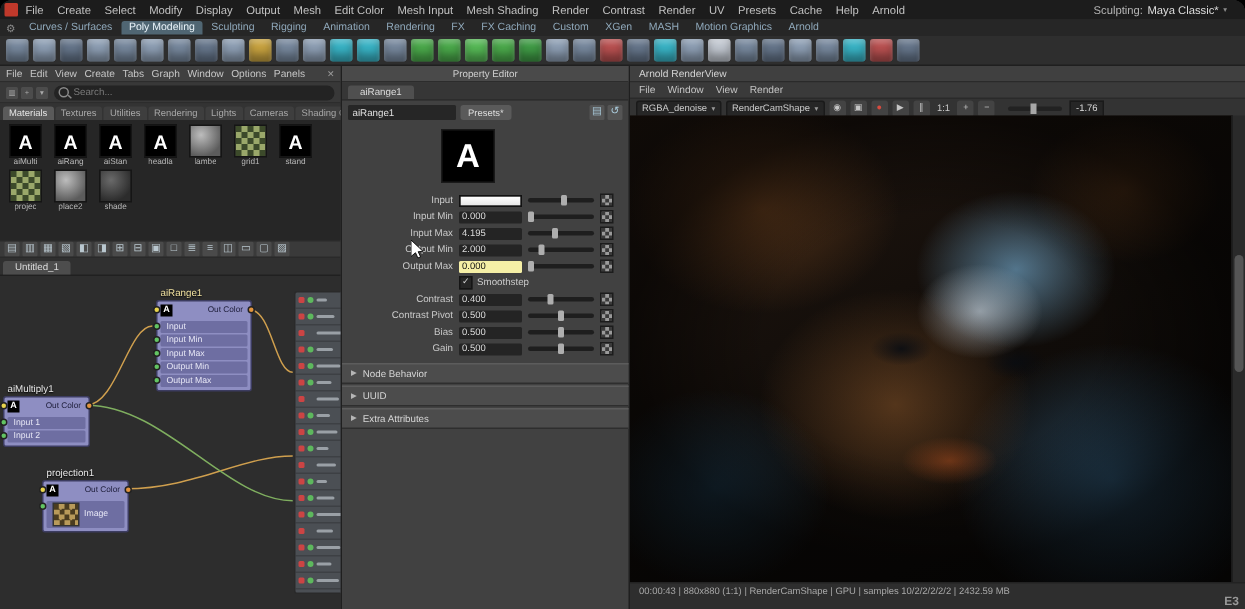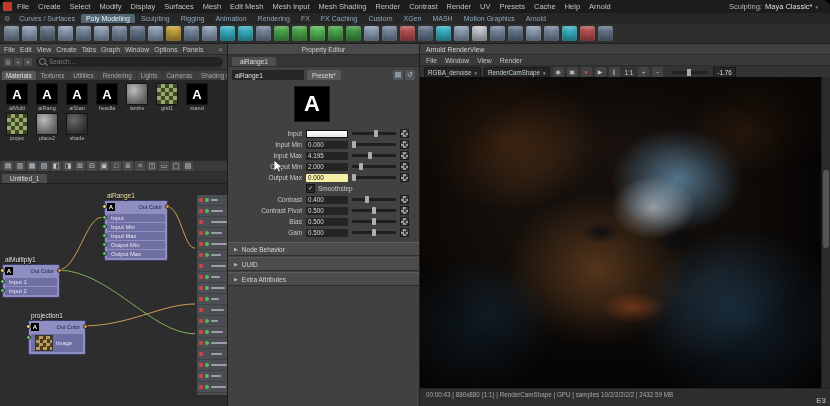--- a/index.html
+++ b/index.html
@@ -151,23 +151,23 @@
 <div class="app">
 
   <div class="menubar">
     <span class="app-icon"></span>
     <div class="menu-items">
         <span class="menu-item">File</span>
         <span class="menu-item">Create</span>
         <span class="menu-item">Select</span>
         <span class="menu-item">Modify</span>
         <span class="menu-item">Display</span>
-        <span class="menu-item">Surfaces</span>
+        <span class="menu-item">Output</span>
         <span class="menu-item">Mesh</span>
-        <span class="menu-item">Edit Mesh</span>
+        <span class="menu-item">Edit Color</span>
         <span class="menu-item">Mesh Input</span>
         <span class="menu-item">Mesh Shading</span>
         <span class="menu-item">Render</span>
         <span class="menu-item">Contrast</span>
         <span class="menu-item">Render</span>
         <span class="menu-item">UV</span>
         <span class="menu-item">Presets</span>
         <span class="menu-item">Cache</span>
         <span class="menu-item">Help</span>
         <span class="menu-item">Arnold</span>

